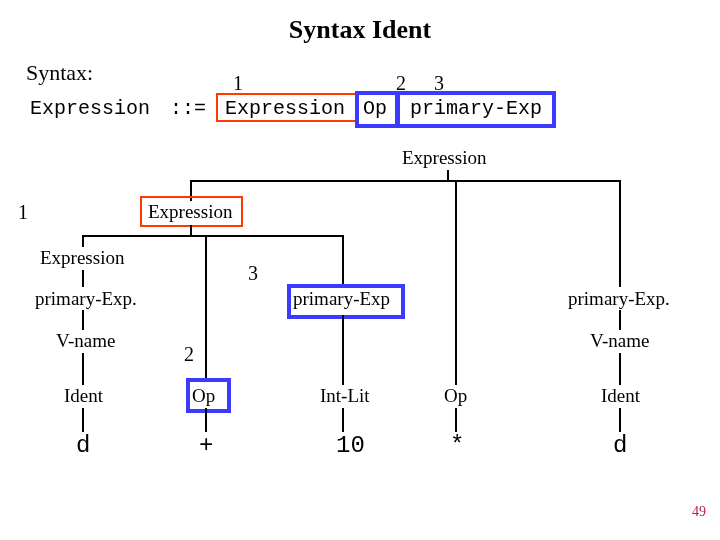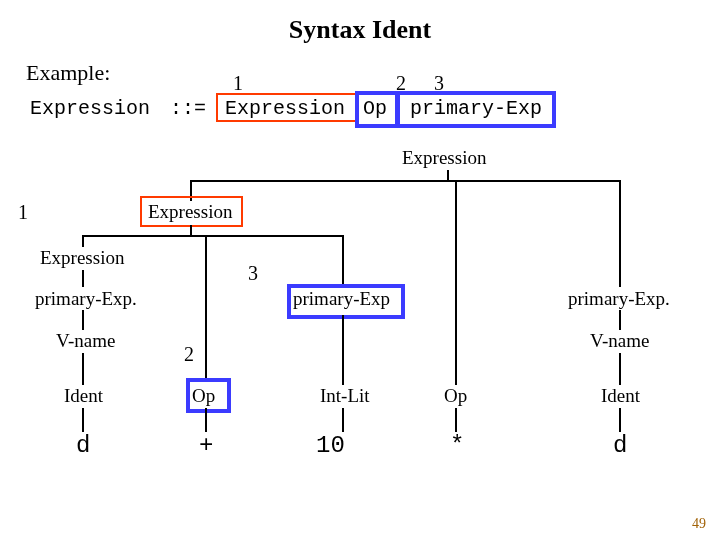--- a/index.html
+++ b/index.html
@@ -6,30 +6,30 @@
   body{width:720px;height:540px;background:#fff;font-family:"Times New Roman",serif;position:relative;color:#000}
   .title{position:absolute;left:0;width:720px;text-align:center;font-weight:bold;font-size:26px;top:15px}
   .example{position:absolute;font-size:22px}
   .mono{font-family:"Courier New",monospace;font-size:20px}
   .plain{font-family:"Times New Roman",serif;font-size:20px}
   .num{font-family:"Times New Roman",serif;font-size:20px}
   .box-red{border:2px solid #ff3a00;position:absolute}
   .box-blue{border:4px solid #3b3bff;position:absolute}
   .node{position:absolute;font-size:19px}
   .leaf{position:absolute;font-family:"Courier New",monospace;font-size:24px}
-  .pagenum{position:absolute;right:14px;bottom:8px;font-size:14px;color:#a16207}
+  .pagenum{position:absolute;right:14px;bottom:20px;font-size:14px;color:#be185d}
   .vline{position:absolute;width:0;border-left:2px solid #000}
   .hline{position:absolute;height:0;border-top:2px solid #000}
 </style>
 </head>
 <body>
 
 <div class="title">Syntax Ident</div>
 
-<div class="example" style="left:26px;top:60px">Example:</div>
+<div class="example" style="left:26px;top:60px">Syntax:</div>
 
 <span class="num" style="position:absolute;left:233px;top:72px">1</span>
 <span class="num" style="position:absolute;left:396px;top:72px">2</span>
 <span class="num" style="position:absolute;left:434px;top:72px">3</span>
 
 <span class="mono" style="position:absolute;left:30px;top:97px">Expression</span>
 <span class="mono" style="position:absolute;left:170px;top:97px">::=</span>
 <span class="mono" style="position:absolute;left:225px;top:97px">Expression</span>
 <span class="mono" style="position:absolute;left:363px;top:97px">Op</span>
 <span class="mono" style="position:absolute;left:410px;top:97px">primary-Exp</span>
@@ -86,17 +86,17 @@
 <div class="node plain" style="left:601px;top:385px">Ident</div>
 
 <div class="vline" style="left:82px;top:408px;height:24px"></div>
 <div class="vline" style="left:205px;top:408px;height:24px"></div>
 <div class="vline" style="left:342px;top:408px;height:24px"></div>
 <div class="vline" style="left:455px;top:408px;height:24px"></div>
 <div class="vline" style="left:619px;top:408px;height:24px"></div>
 
 <div class="leaf" style="left:76px;top:432px">d</div>
 <div class="leaf" style="left:199px;top:432px">+</div>
-<div class="leaf" style="left:316px;top:432px">10</div>
+<div class="leaf" style="left:336px;top:432px">10</div>
 <div class="leaf" style="left:450px;top:432px">*</div>
 <div class="leaf" style="left:613px;top:432px">d</div>
 
 <div class="pagenum">49</div>
 
 </body></html>

